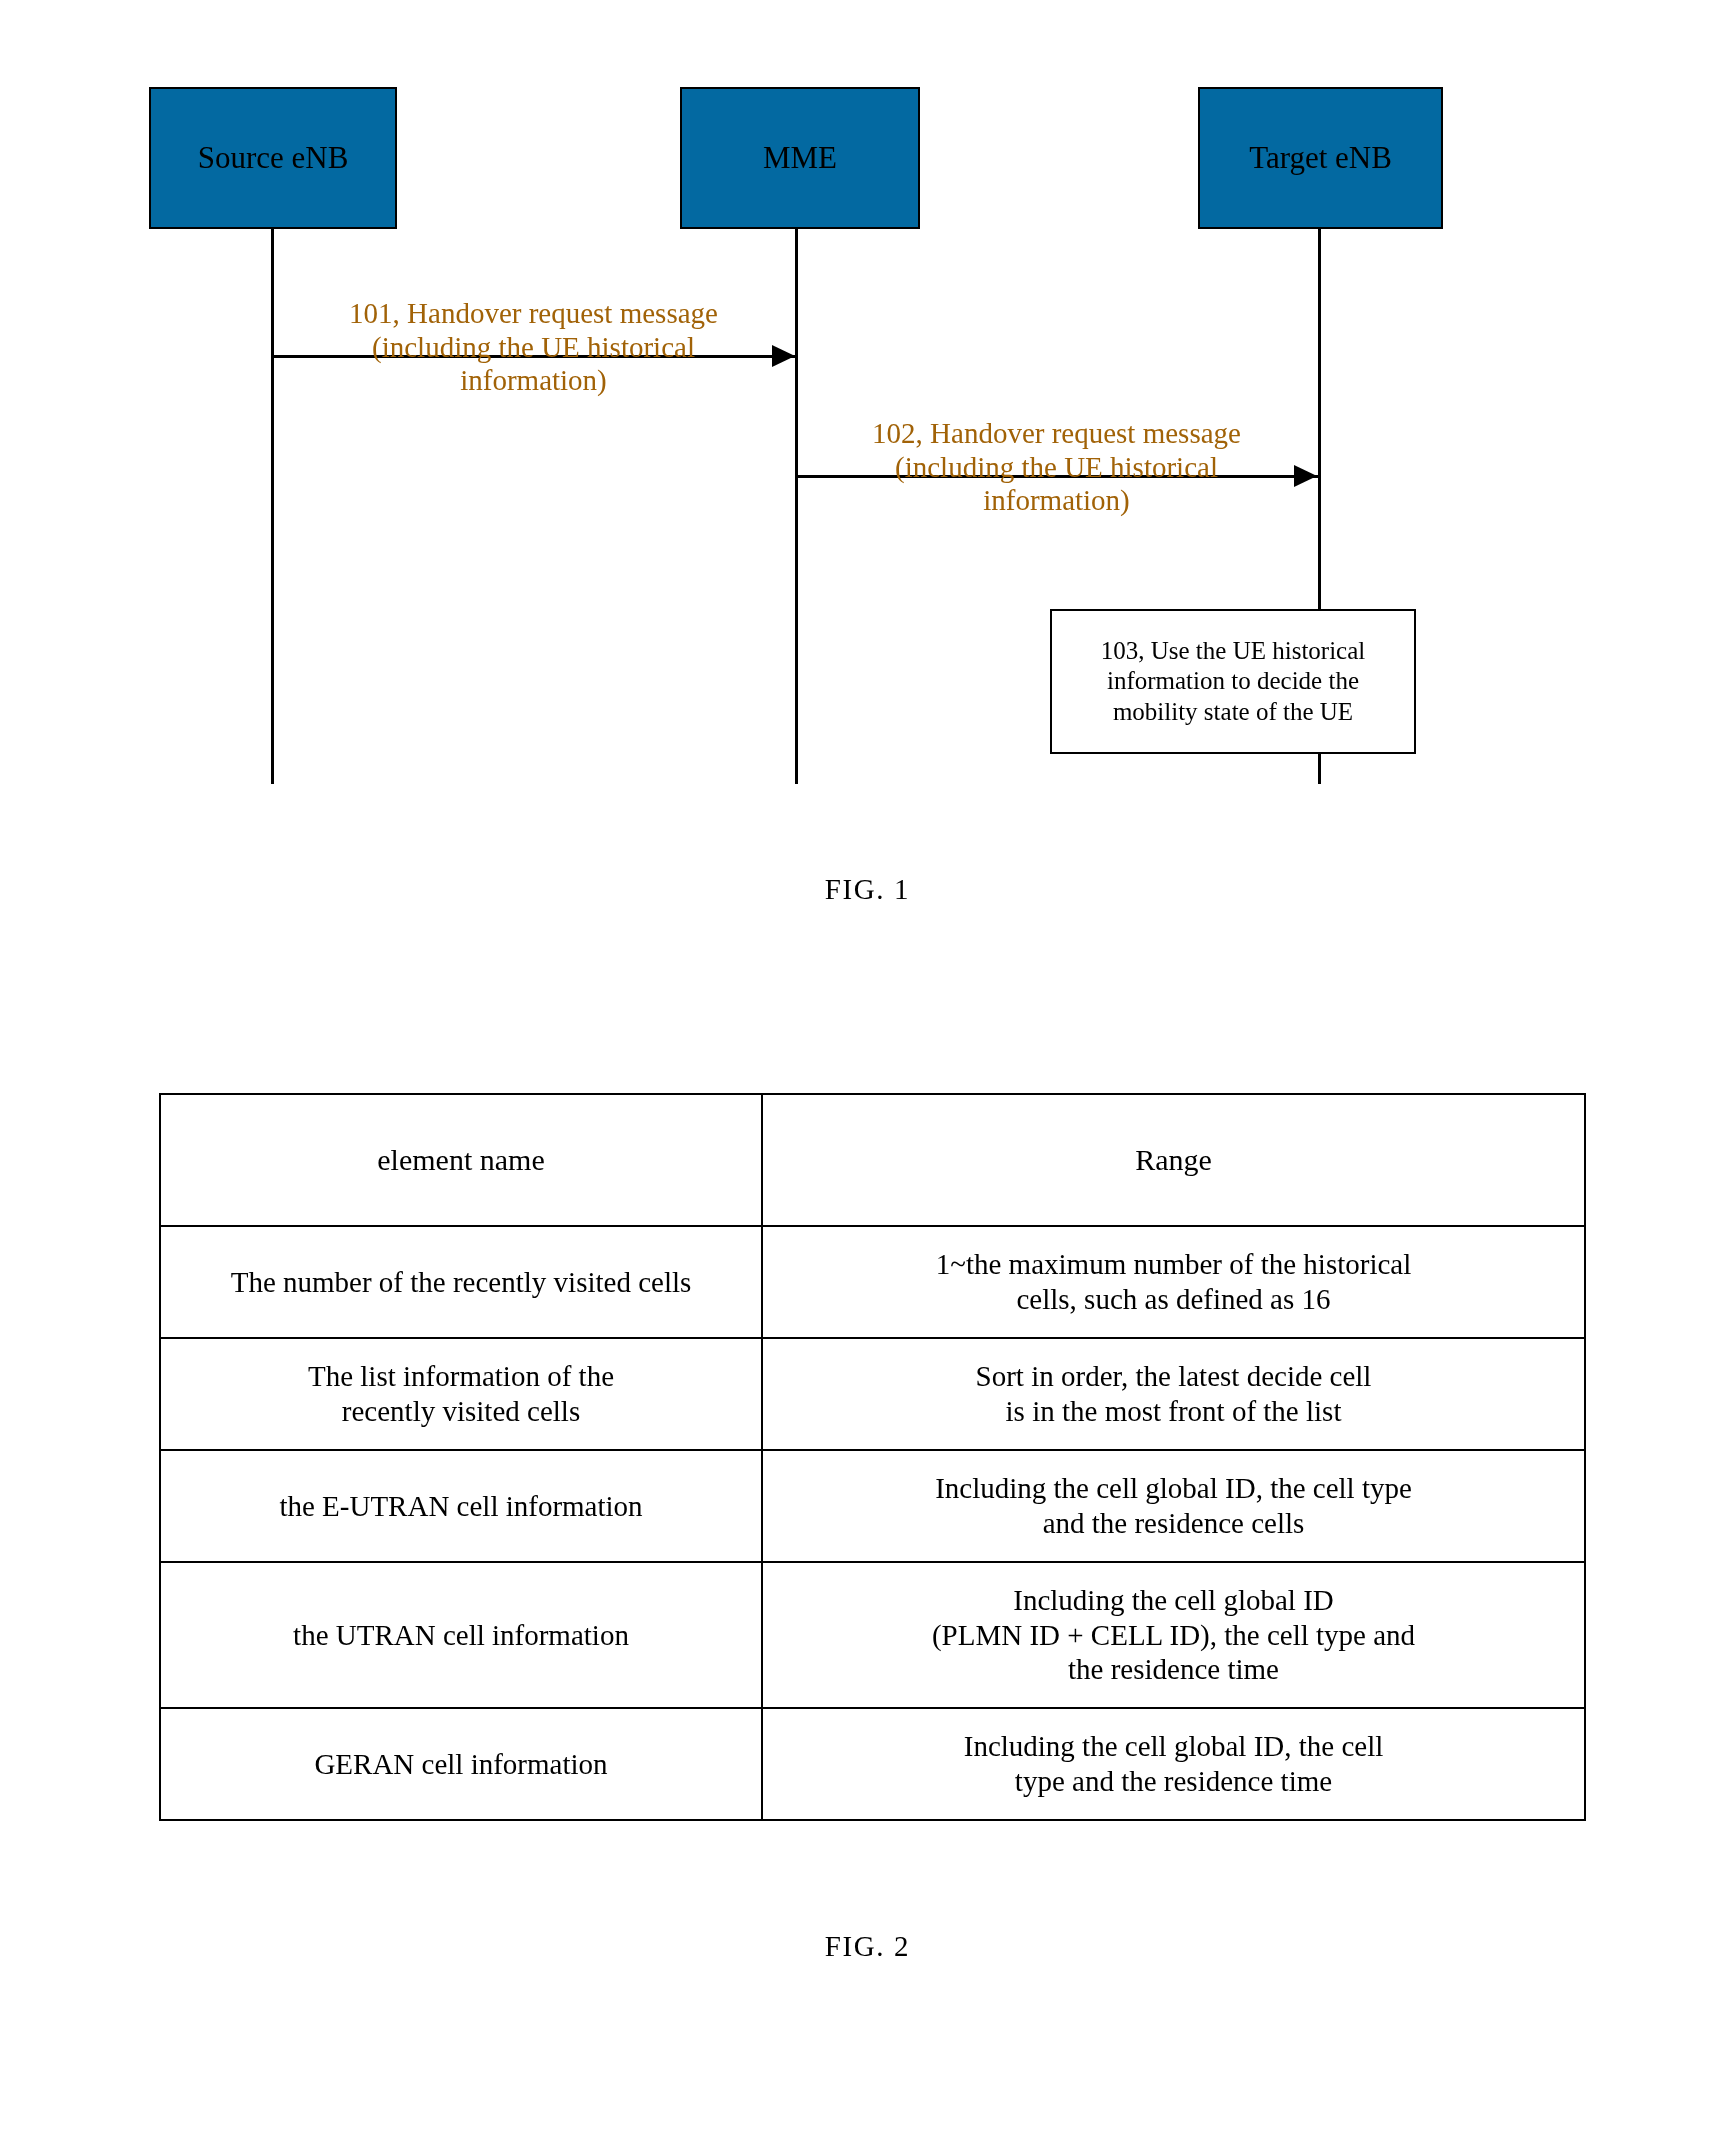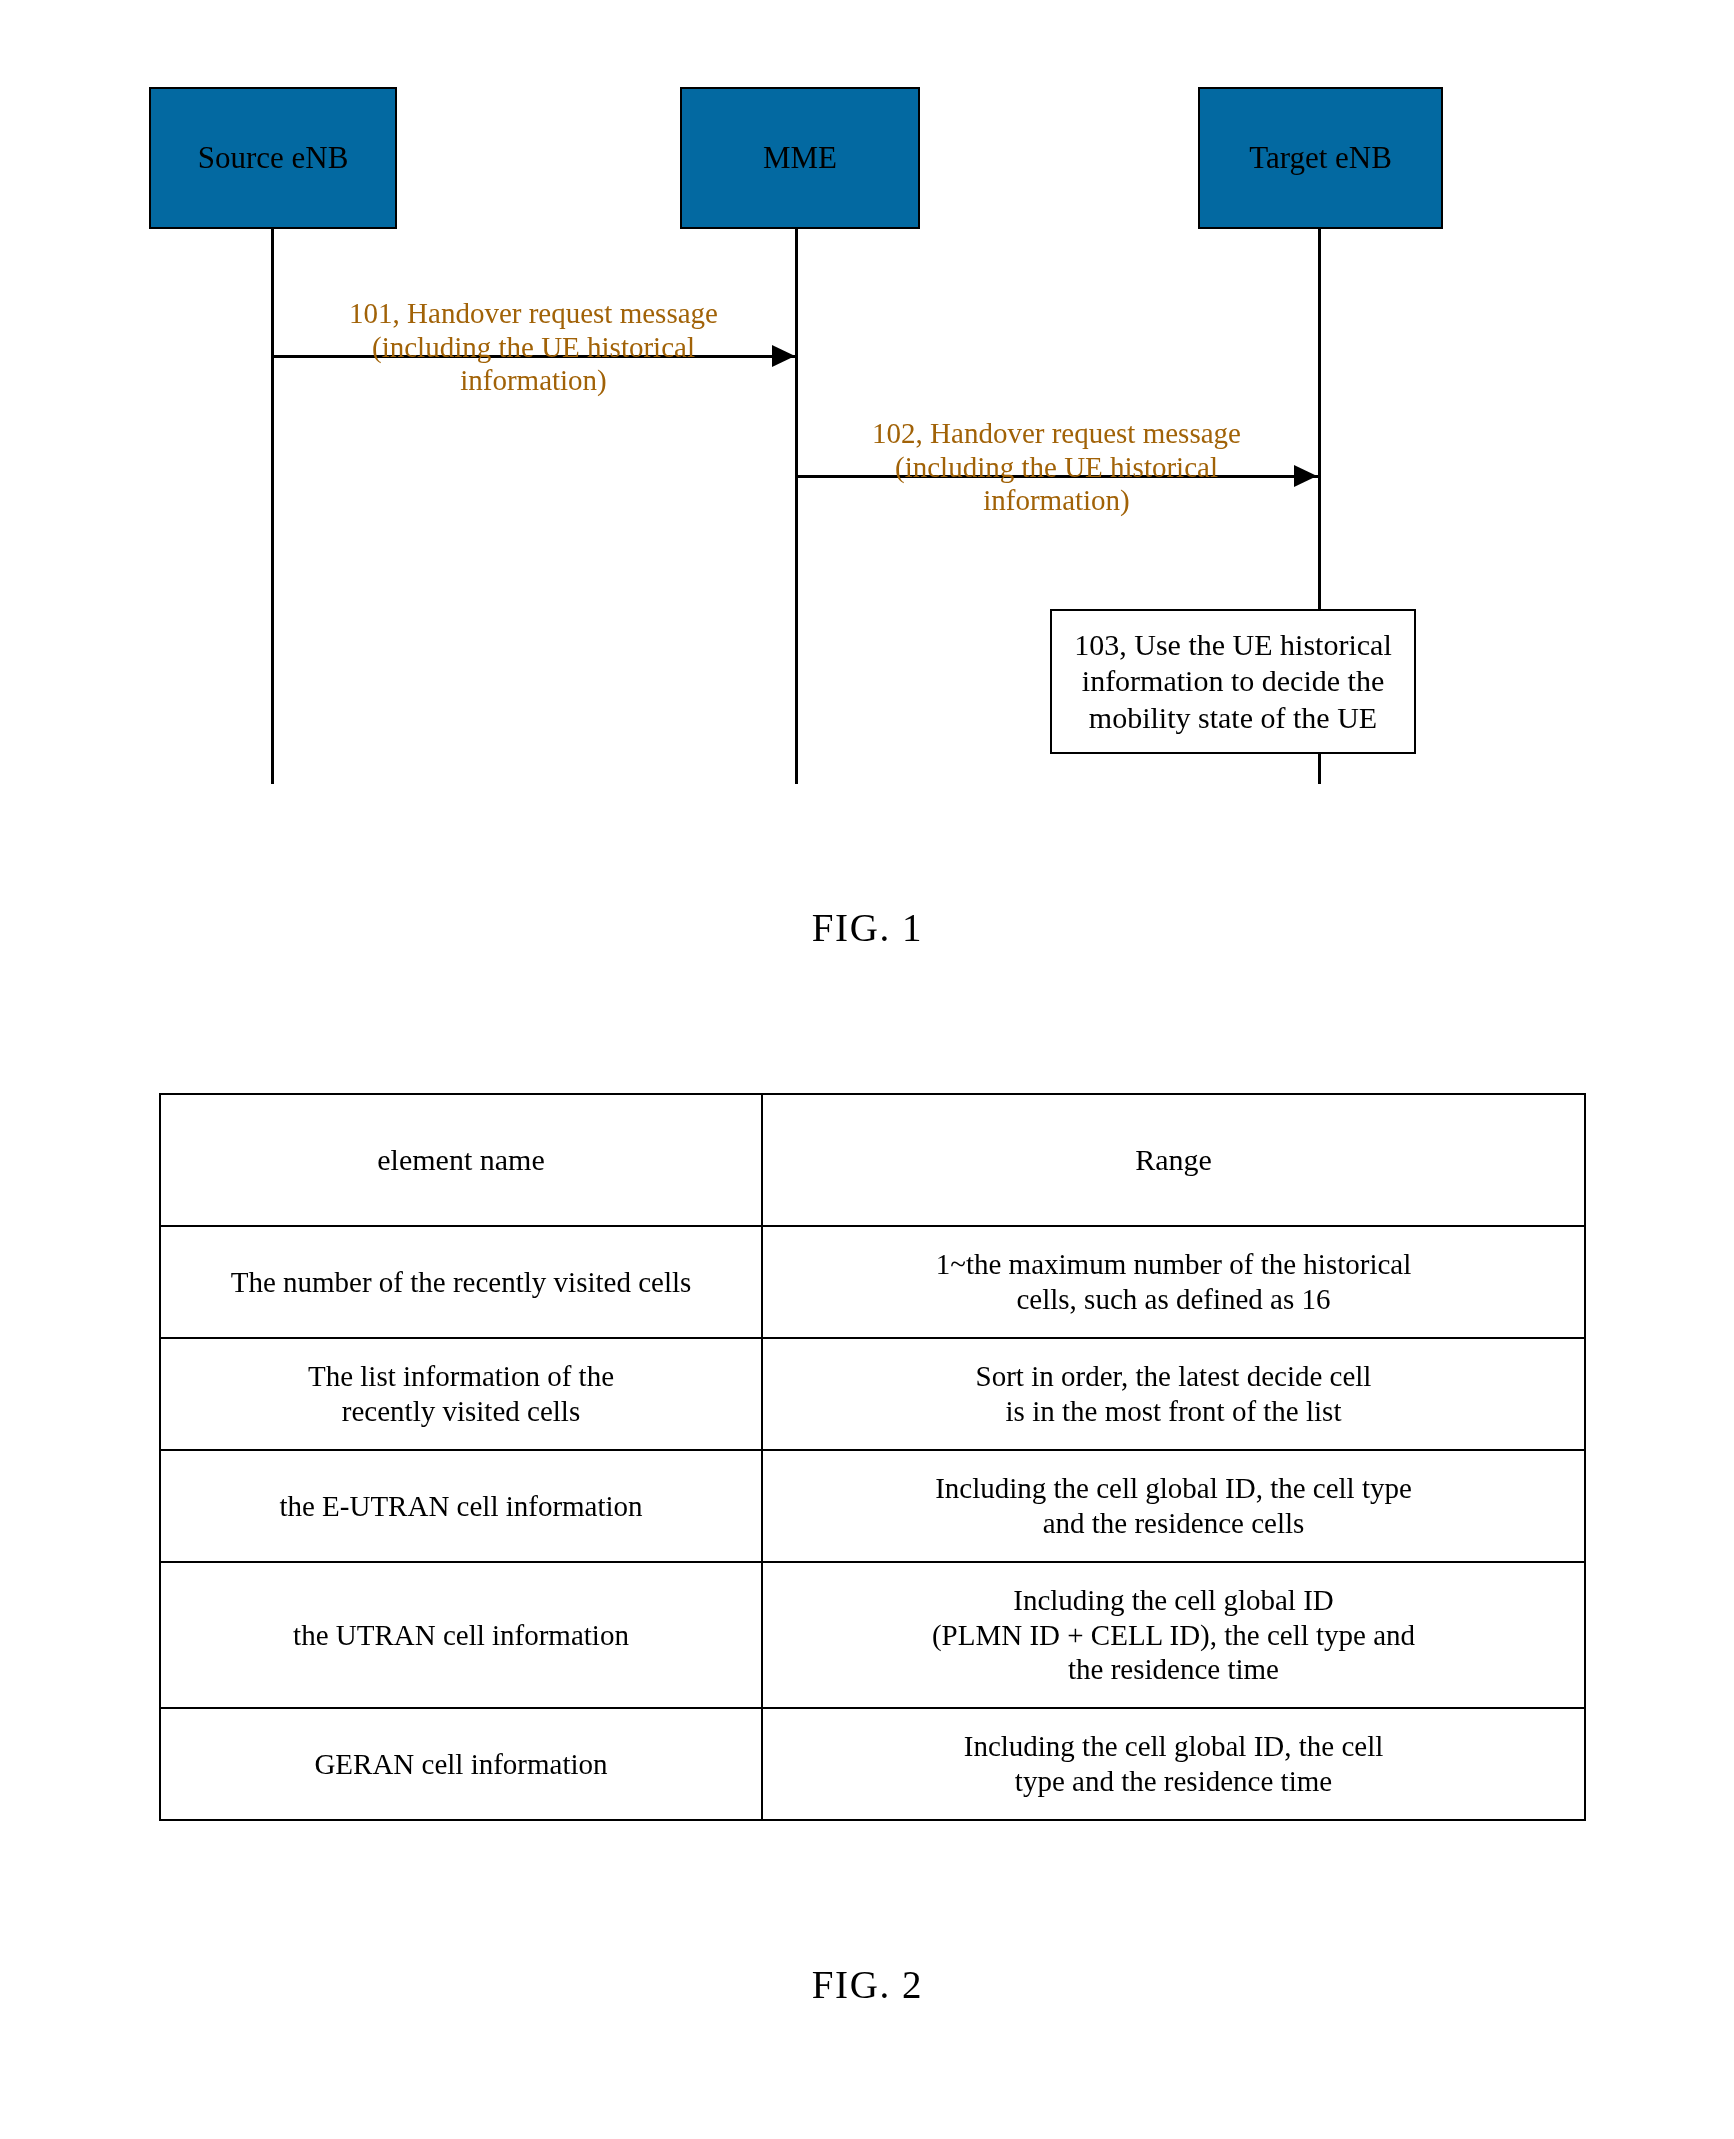--- a/index.html
+++ b/index.html
@@ -77,32 +77,31 @@
     position: absolute;
     border: 2.4px solid #000;
     background: #fff;
     box-sizing: border-box;
     display: flex;
     align-items: center;
     justify-content: center;
     z-index: 5;
   }
   .process-text {
-    font-size: 30px;
+    font-size: 25px;
     line-height: 1.22;
     text-align: center;
   }
 
   .fig-caption {
     position: absolute;
     width: 100%;
     text-align: center;
-    font-size: 39px;
+    font-size: 29px;
     letter-spacing: 1.6px;
-    margin-top: 32px;
   }
 
   
   #fig2 {
     position: absolute;
     left: 0;
     top: 967px;
     width: 1735px;
     height: 1173px;
   }

